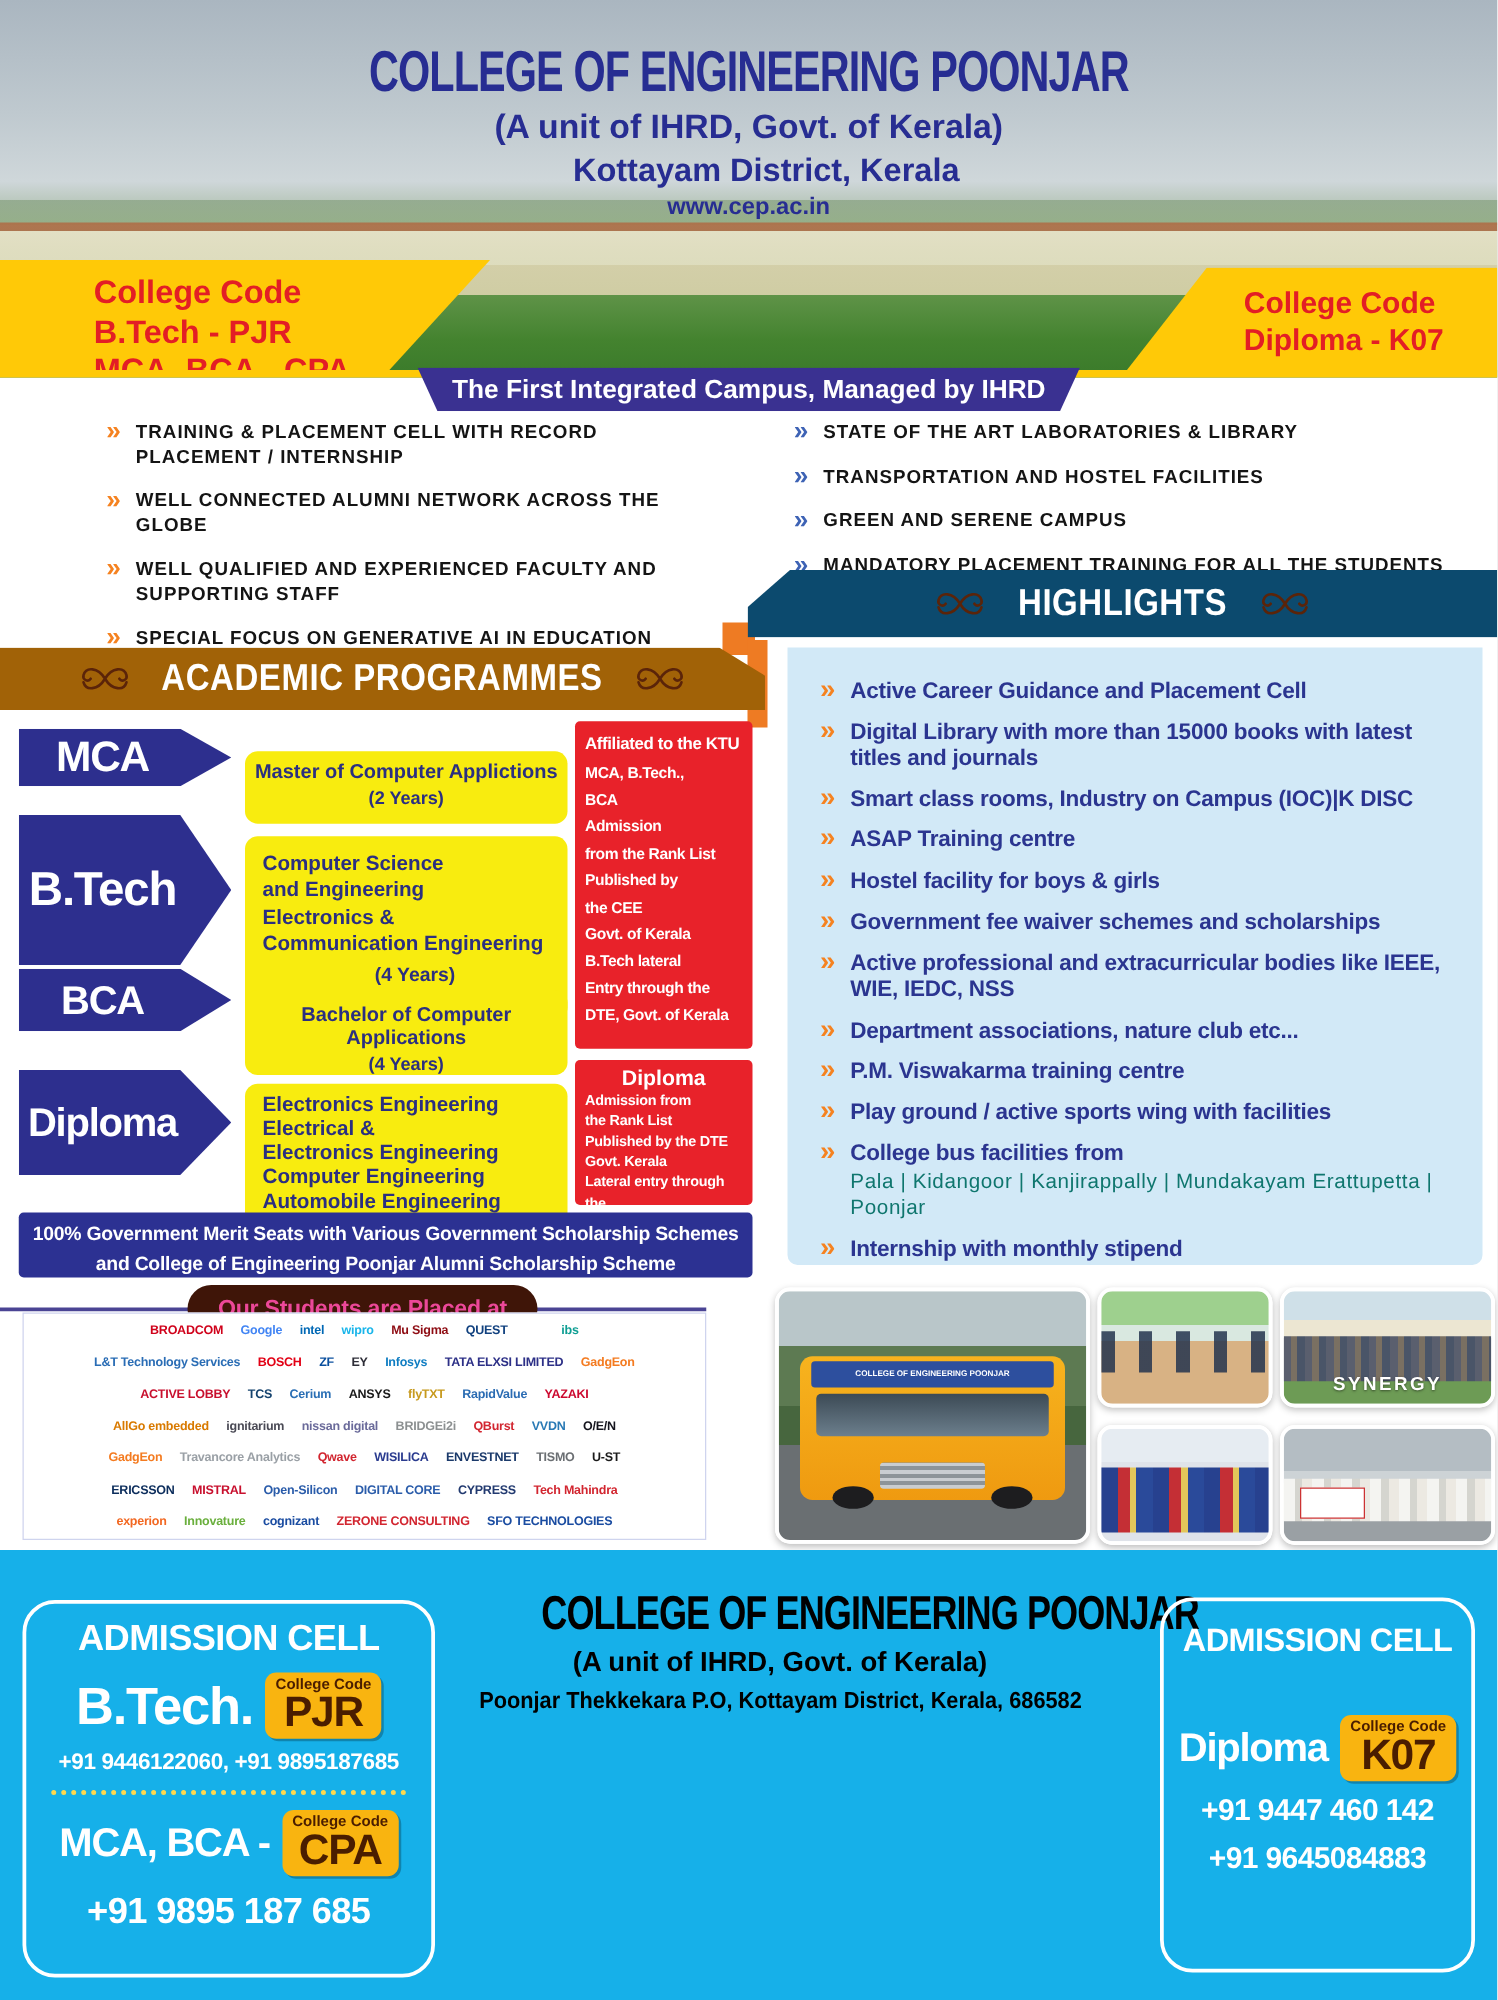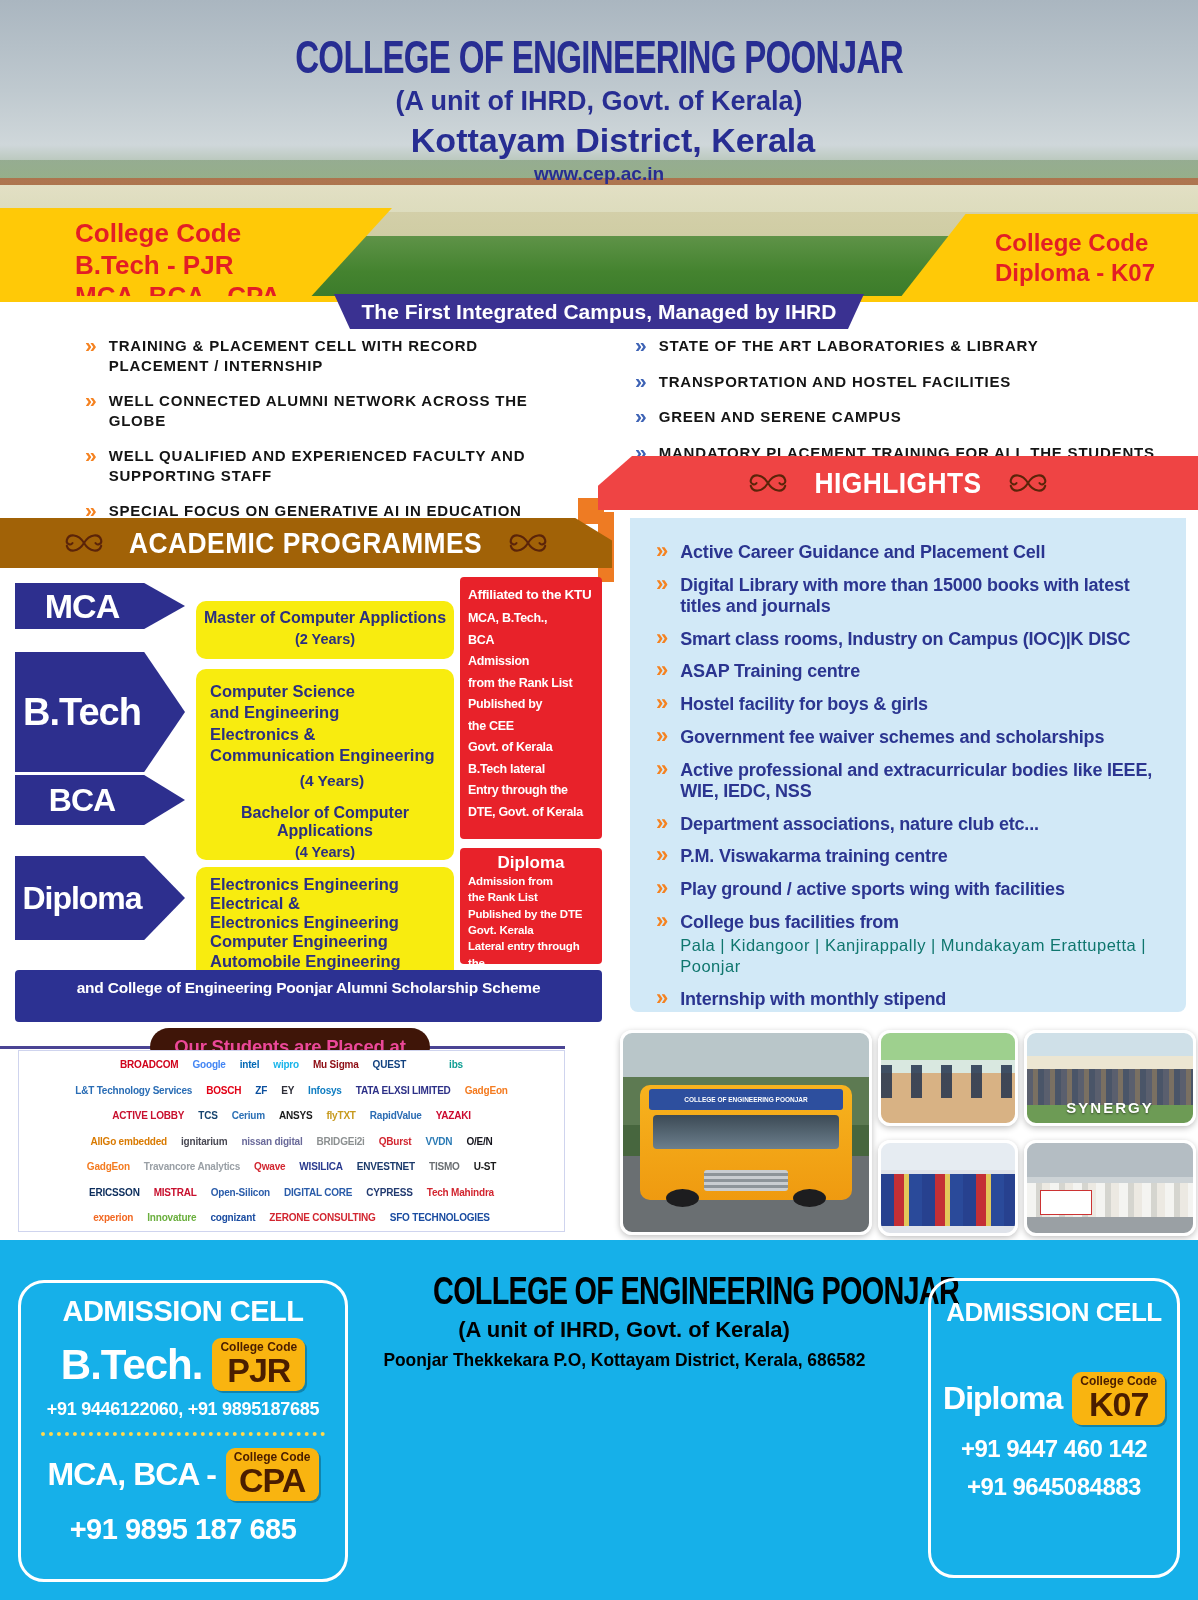--- a/index.html
+++ b/index.html
@@ -11,21 +11,21 @@
     background:linear-gradient(180deg,#aab6c0 0%,#bfc9cf 30%,#cfd7da 48%,#a8bba4 58%,#86a878 66%,#5f9348 78%,#44832f 90%,#3a7a2a 100%);}
   .bldg-strip{position:absolute;left:0;top:178px;width:1198px;height:58px;opacity:.85;
     background:linear-gradient(180deg,#b06a43 0 7px,#efe7cd 7px 34px,#e3d7b4 34px 100%);}
   .bldg-strip2{position:absolute;left:0;top:160px;width:1198px;height:20px;opacity:.5;
     background:linear-gradient(180deg,#6f8f63,#8aa878);}
   .logo-box{position:absolute;left:172px;top:26px;width:110px;height:110px;background:#fff;border-radius:26px;
     display:flex;align-items:center;justify-content:center;box-shadow:0 2px 6px rgba(0,0,0,.2);}
   .head-text{position:absolute;left:0;top:30px;width:1198px;text-align:center;color:#272d92;}
   .head-title{display:inline-block;font-size:46px;font-weight:800;letter-spacing:-1px;transform:scaleX(.72);transform-origin:center;white-space:nowrap;}
   .head-sub{font-size:27px;font-weight:800;margin-top:2px;}
-  .head-district{font-size:34px;font-weight:800;margin-top:4px;padding-left:28px;}
+  .head-district{font-size:26px;font-weight:800;margin-top:4px;padding-left:28px;}
   .head-web{font-size:19px;font-weight:700;margin-top:3px;}
 
   .badge{position:absolute;background:#ffc907;color:#e31e25;font-weight:800;}
   .badge-left{left:0;top:208px;width:392px;height:90px;clip-path:polygon(0 0,100% 0,79% 100%,0 100%);
     padding:10px 0 0 75px;font-size:26px;line-height:1.22;box-sizing:border-box;}
   .badge-right{left:900px;top:214px;width:298px;height:84px;clip-path:polygon(22% 0,100% 0,100% 100%,0 100%);
     padding:14px 0 0 95px;font-size:24px;line-height:1.25;box-sizing:border-box;}
   .yellow-line{position:absolute;left:0;top:296px;width:1198px;height:6px;background:#ffc907;}
   .top-banner{position:absolute;left:334px;top:294px;width:530px;height:35px;background:#3a3191;
     clip-path:polygon(0 0,100% 0,calc(100% - 16px) 100%,16px 100%);
@@ -39,21 +39,21 @@
   .feat-item{display:flex;gap:12px;margin-bottom:16px;align-items:flex-start;}
   .feat-chev{font-size:21px;font-weight:800;line-height:.9;}
   .feat-col.left .feat-chev{color:#f58220;}
   .feat-col.right .feat-chev{color:#3e63b5;}
   .feat-text{font-size:15px;font-weight:800;color:#141414;letter-spacing:.8px;line-height:1.3;}
 
   
   .acad-banner{position:absolute;left:0;top:518px;width:612px;height:50px;background:#a16207;
     clip-path:polygon(0 0,94% 0,100% 45%,100% 100%,0 100%);
     display:flex;align-items:center;justify-content:center;}
-  .hl-banner{position:absolute;left:598px;top:456px;width:600px;height:54px;background:#ef4444;
+  .hl-banner{position:absolute;left:598px;top:456px;width:600px;height:54px;background:#0c4a6e;
     clip-path:polygon(34px 0,100% 0,100% 100%,0 100%,0 55%);
     display:flex;align-items:center;justify-content:center;gap:14px;}
   .banner-title{color:#fff;font-weight:800;font-size:30px;letter-spacing:.5px;transform:scaleX(.88);white-space:nowrap;}
   .flourish{width:42px;height:26px;}
   .deco-sq{position:absolute;background:#ee7b23;}
   .deco-sq1{left:578px;top:498px;width:26px;height:26px;}
   .deco-tab{left:598px;top:512px;width:16px;height:70px;}
 
   
   .hl-panel{position:absolute;left:630px;top:518px;width:556px;height:494px;background:#d2e9f7;
@@ -402,20 +402,21 @@
         <div class="rline">Admission from</div>
         <div class="rline">the Rank List</div>
         <div class="rline">Published by the DTE</div>
         <div class="rline">Govt. Kerala</div>
         <div class="rline">Lateral entry through the</div>
         <div class="rline">DTE, Govt. of Kerala</div>
       </div>
   </div>
 
   <div class="schol-bar">
+    <div>100% Government Merit Seats with Various Government Scholarship Schemes</div>
     <div>and College of Engineering Poonjar Alumni Scholarship Scheme</div>
   </div>
 
   <div class="placed-line"></div>
   <div class="placed-pill">Our Students are Placed at</div>
   <div class="logo-panel">
     <div class="logo-row">
 
     <span class="logo" style="color: rgb(208, 2, 27);">BROADCOM</span>
         <span class="logo" style="color: rgb(66, 133, 244);">Google</span>

